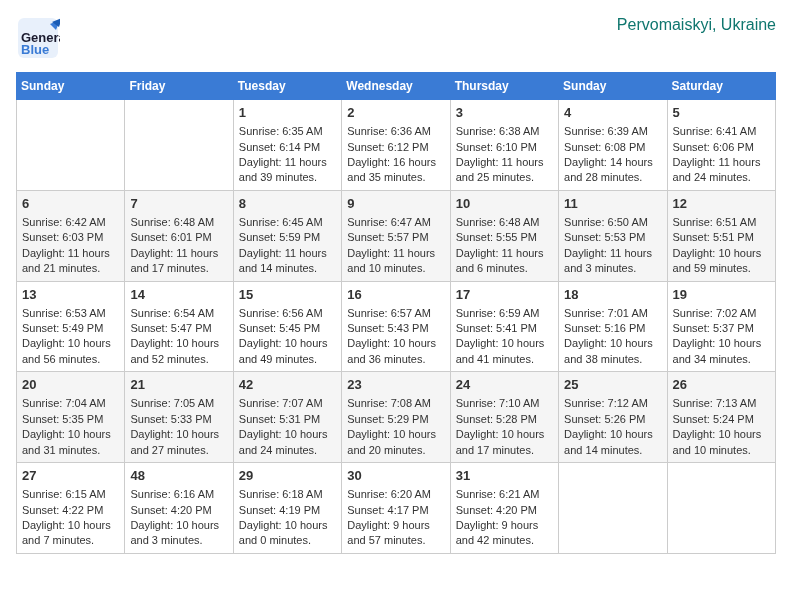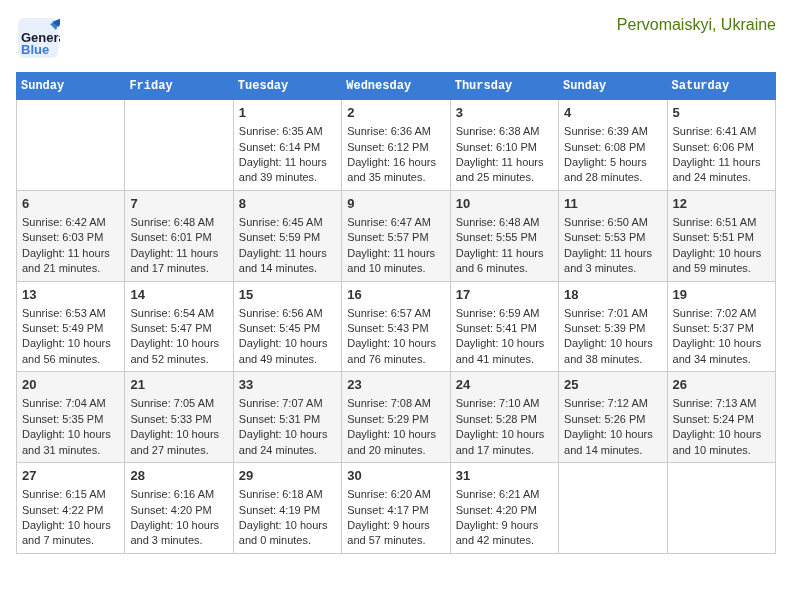--- a/index.html
+++ b/index.html
@@ -29,37 +29,36 @@
     .title-block {
       text-align: right;
     }
     .month-title {
       font-size: 36px;
       font-weight: bold;
       color: #222;
     }
     .location-title {
       font-size: 16px;
-      color: #4d7c0f;
+      color: #0f766e;
       text-align: right;
     }
     .calendar {
       width: 100%;
       border-collapse: collapse;
       font-size: 11px;
     }
     .calendar thead tr th {
       background: #3a7bd5;
       color: #fff;
       padding: 6px 4px;
       text-align: left;
       font-size: 12px;
       font-weight: bold;
       border: 1px solid #3a7bd5;
-      font-family: Liberation Mono, monospace;
     }
     .calendar tbody tr td {
       border: 1px solid #ccc;
       vertical-align: top;
       padding: 4px 5px;
       width: 108px;
       min-height: 80px;
       color: #333;
       line-height: 1.4;
     }
@@ -130,21 +129,21 @@
         <td>
           <span class="day-num">3</span>
           <div>Sunrise: 6:38 AM</div>
           <div>Sunset: 6:10 PM</div>
           <div>Daylight: 11 hours and 25 minutes.</div>
         </td>
         <td>
           <span class="day-num">4</span>
           <div>Sunrise: 6:39 AM</div>
           <div>Sunset: 6:08 PM</div>
-          <div>Daylight: 5 hours and 28 minutes.</div>
+          <div>Daylight: 14 hours and 28 minutes.</div>
         </td>
         <td>
           <span class="day-num">5</span>
           <div>Sunrise: 6:41 AM</div>
           <div>Sunset: 6:06 PM</div>
           <div>Daylight: 11 hours and 24 minutes.</div>
         </td>
       </tr>
       <tr>
         <td>
@@ -206,32 +205,32 @@
         <td>
           <span class="day-num">15</span>
           <div>Sunrise: 6:56 AM</div>
           <div>Sunset: 5:45 PM</div>
           <div>Daylight: 10 hours and 49 minutes.</div>
         </td>
         <td>
           <span class="day-num">16</span>
           <div>Sunrise: 6:57 AM</div>
           <div>Sunset: 5:43 PM</div>
-          <div>Daylight: 10 hours and 76 minutes.</div>
+          <div>Daylight: 10 hours and 36 minutes.</div>
         </td>
         <td>
           <span class="day-num">17</span>
           <div>Sunrise: 6:59 AM</div>
           <div>Sunset: 5:41 PM</div>
           <div>Daylight: 10 hours and 41 minutes.</div>
         </td>
         <td>
           <span class="day-num">18</span>
           <div>Sunrise: 7:01 AM</div>
-          <div>Sunset: 5:39 PM</div>
+          <div>Sunset: 5:16 PM</div>
           <div>Daylight: 10 hours and 38 minutes.</div>
         </td>
         <td>
           <span class="day-num">19</span>
           <div>Sunrise: 7:02 AM</div>
           <div>Sunset: 5:37 PM</div>
           <div>Daylight: 10 hours and 34 minutes.</div>
         </td>
       </tr>
       <tr>
@@ -241,21 +240,21 @@
           <div>Sunset: 5:35 PM</div>
           <div>Daylight: 10 hours and 31 minutes.</div>
         </td>
         <td>
           <span class="day-num">21</span>
           <div>Sunrise: 7:05 AM</div>
           <div>Sunset: 5:33 PM</div>
           <div>Daylight: 10 hours and 27 minutes.</div>
         </td>
         <td>
-          <span class="day-num">33</span>
+          <span class="day-num">42</span>
           <div>Sunrise: 7:07 AM</div>
           <div>Sunset: 5:31 PM</div>
           <div>Daylight: 10 hours and 24 minutes.</div>
         </td>
         <td>
           <span class="day-num">23</span>
           <div>Sunrise: 7:08 AM</div>
           <div>Sunset: 5:29 PM</div>
           <div>Daylight: 10 hours and 20 minutes.</div>
         </td>
@@ -279,21 +278,21 @@
         </td>
       </tr>
       <tr>
         <td>
           <span class="day-num">27</span>
           <div>Sunrise: 6:15 AM</div>
           <div>Sunset: 4:22 PM</div>
           <div>Daylight: 10 hours and 7 minutes.</div>
         </td>
         <td>
-          <span class="day-num">28</span>
+          <span class="day-num">48</span>
           <div>Sunrise: 6:16 AM</div>
           <div>Sunset: 4:20 PM</div>
           <div>Daylight: 10 hours and 3 minutes.</div>
         </td>
         <td>
           <span class="day-num">29</span>
           <div>Sunrise: 6:18 AM</div>
           <div>Sunset: 4:19 PM</div>
           <div>Daylight: 10 hours and 0 minutes.</div>
         </td>

